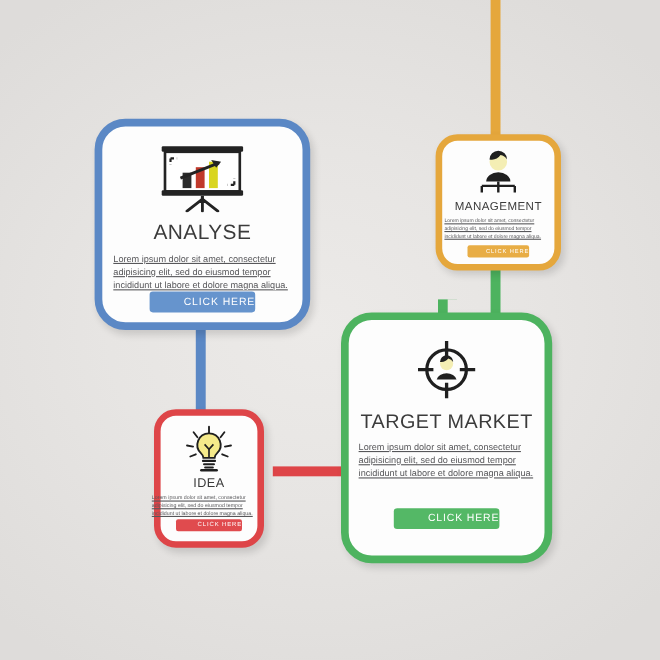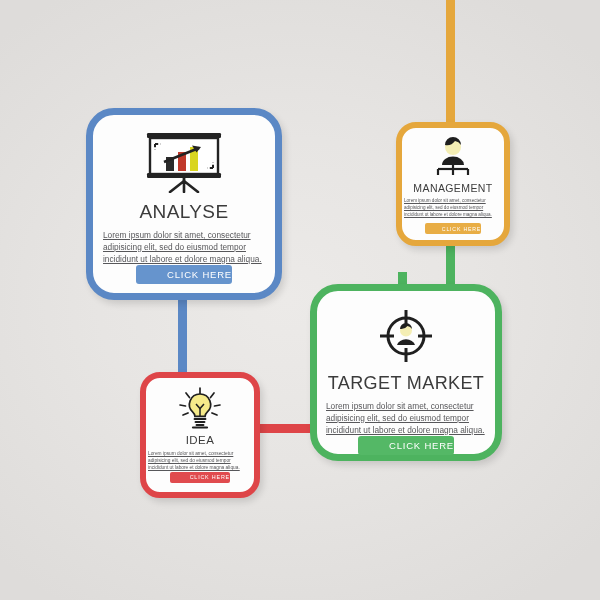--- a/index.html
+++ b/index.html
@@ -54,26 +54,26 @@
     left: 86px; top: 108px; width: 196px; height: 192px;
     border-width: 7px; border-color: #5b88c5; border-radius: 28px;
     padding: 14px 16px 23px;
   }
   .card-management {
     left: 396px; top: 122px; width: 114px; height: 124px;
     border-width: 6px; border-color: #e5a73c; border-radius: 20px;
     padding: 7px 8px 6px;
   }
   .card-target {
-    left: 310px; top: 284px; width: 192px; height: 177px;
+    left: 310px; top: 284px; width: 192px; height: 228px;
     border-width: 7px; border-color: #4db35f; border-radius: 28px;
     padding: 14px 16px 24px;
   }
   .card-idea {
-    left: 140px; top: 372px; width: 120px; height: 126px;
+    left: 140px; top: 372px; width: 100px; height: 126px;
     border-width: 6px; border-color: #de4548; border-radius: 20px;
     padding: 7px 9px 16px;
   }
 
   .icon-wrap { display: flex; align-items: center; justify-content: center; }
   .card-analyse .icon-wrap { height: 62px; margin-top: 2px; }
   .card-target  .icon-wrap { height: 58px; margin-top: 2px; }
   .card-management .icon-wrap { height: 42px; margin-top: 1px; }
   .card-idea    .icon-wrap { height: 44px; margin-top: 1px; }
 

